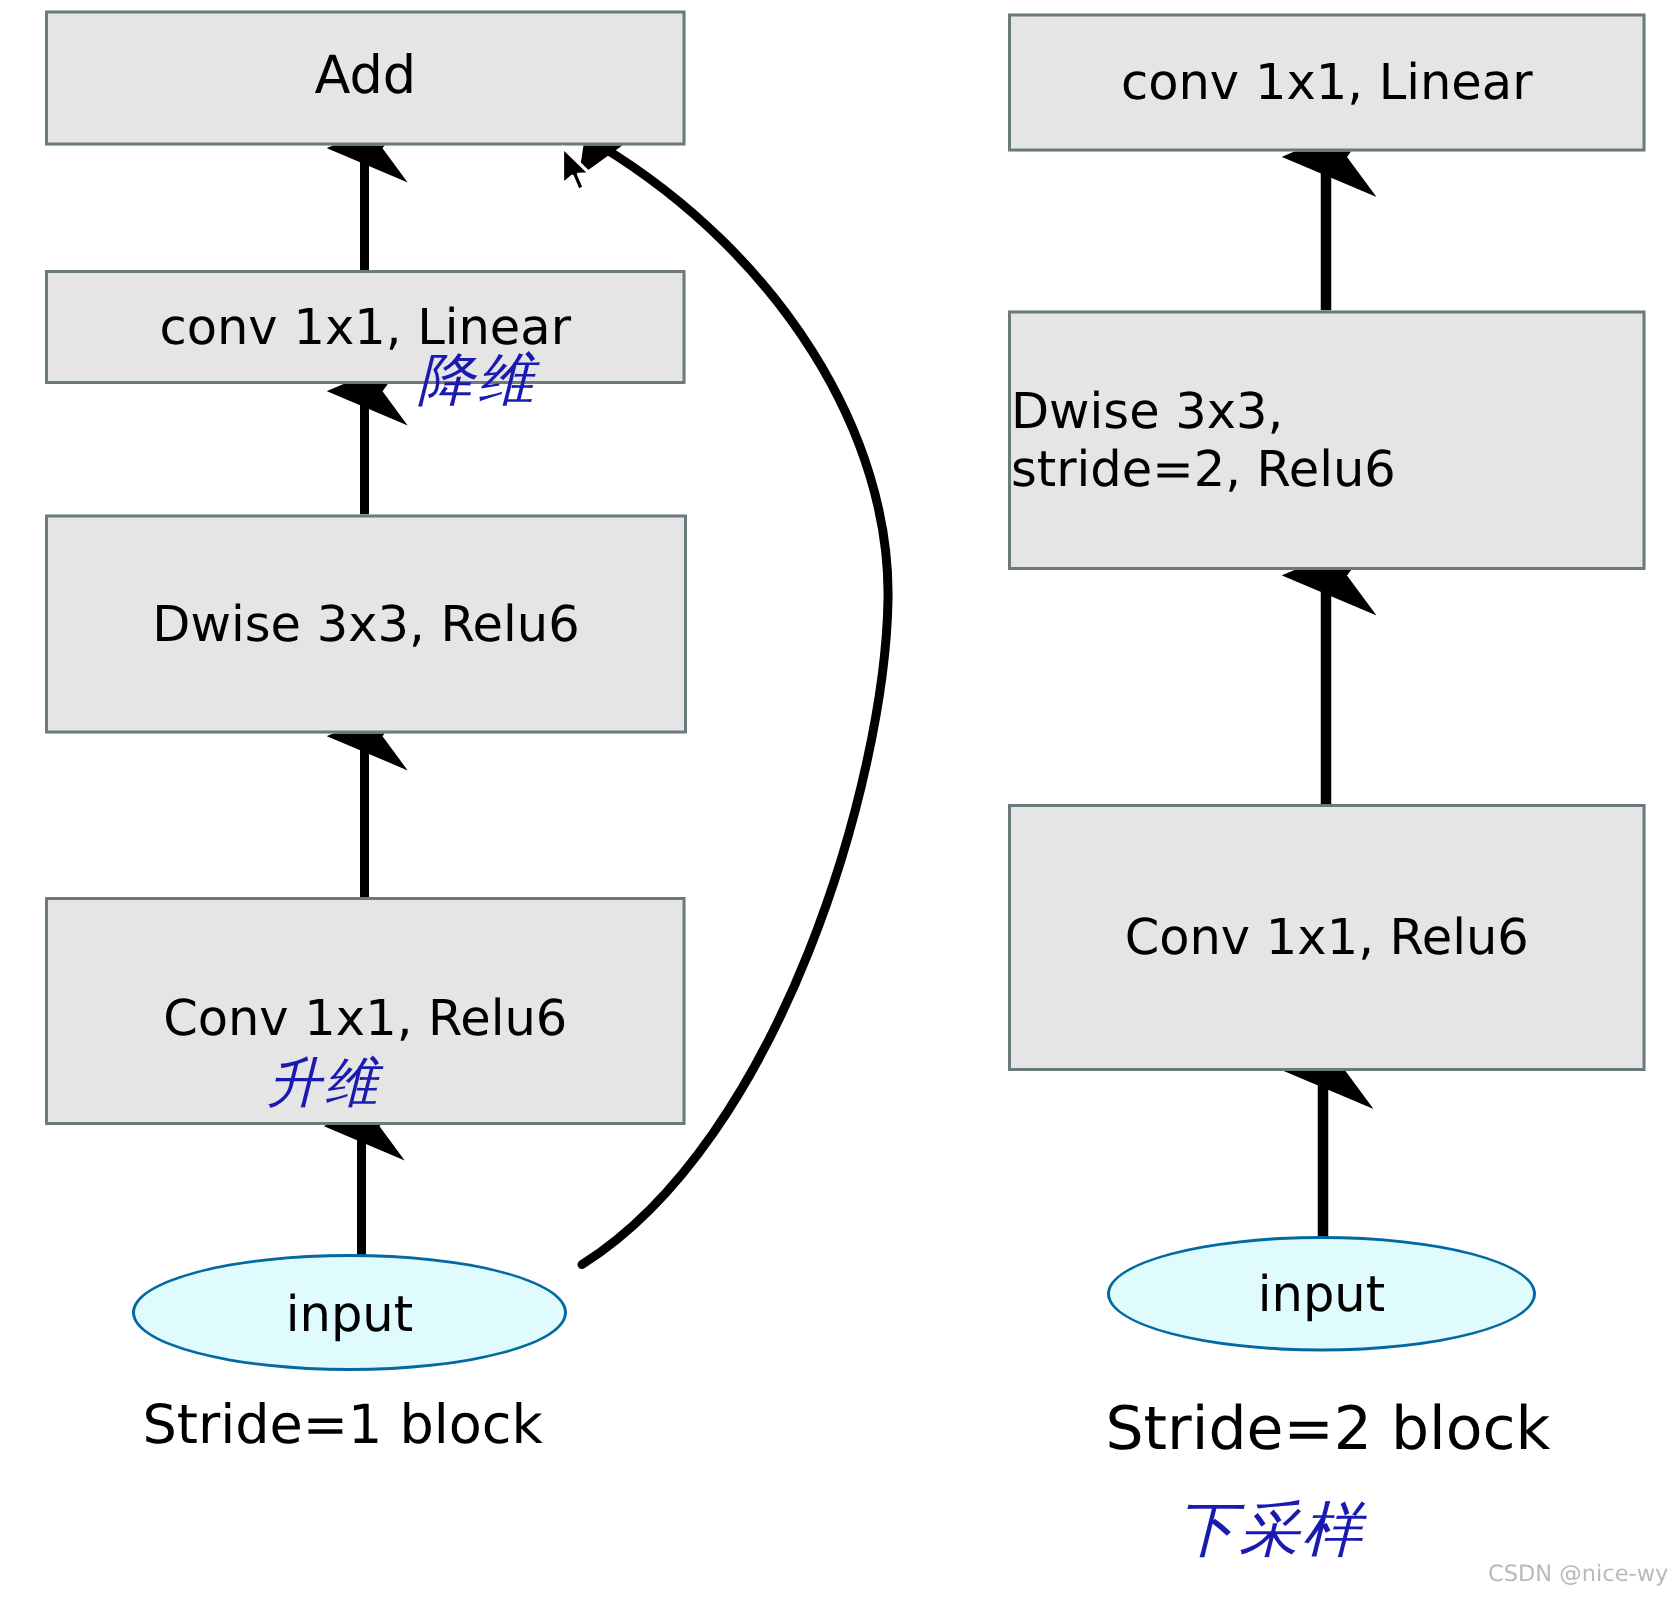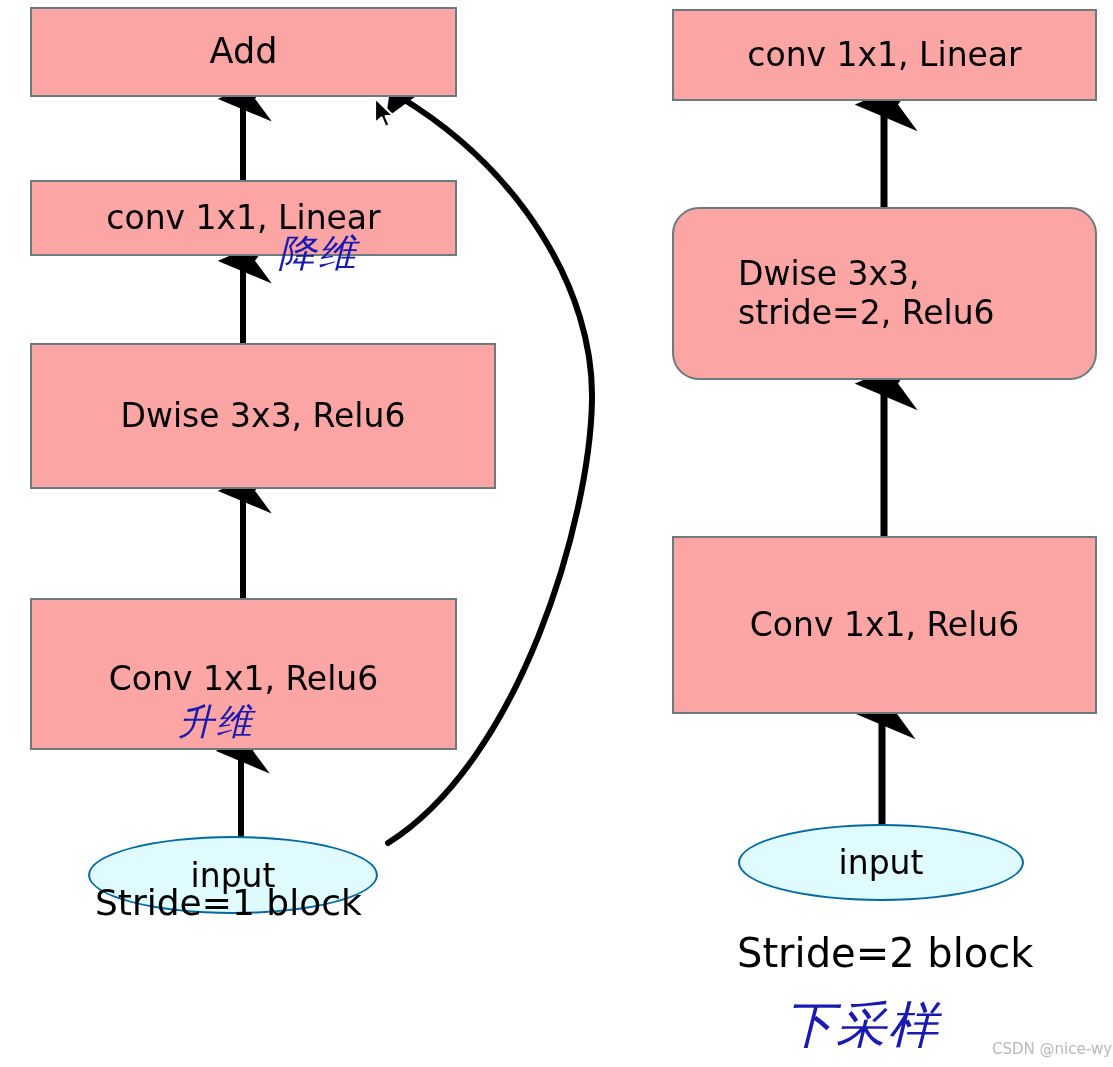--- a/index.html
+++ b/index.html
@@ -15,37 +15,35 @@
     font-family: "DejaVu Sans", sans-serif;
   }
   #canvas {
     position: absolute;
     inset: 0;
     width: 1113px;
     height: 1067px;
   }
   .node-box {
     position: absolute;
-    background: #fca5a5;
+    background: #e5e5e5;
     border: 2px solid #6b7a7c;
     box-sizing: border-box;
     display: flex;
     align-items: center;
     justify-content: center;
     color: #000000;
     font-family: "DejaVu Sans", sans-serif;
     font-weight: 400;
     line-height: 1.18;
     white-space: pre-line;
   }
   .node-box.left-align {
     justify-content: flex-start;
-    padding-left: 64px;
     text-align: left;
-    border-radius: 27px;
   }
   .node-ellipse {
     position: absolute;
     background: #dffbfd;
     border: 2px solid #0369a1;
     border-radius: 50%;
     box-sizing: border-box;
     display: flex;
     align-items: center;
     justify-content: center;
@@ -120,56 +118,56 @@
 </svg>
 
 <div class="node-box" style="left:30px; top:7px; width:427px; height:90px; font-size:35px;">
   <span>Add</span>
 </div>
 
 <div class="node-box" style="left:30px; top:180px; width:427px; height:76px; font-size:33px;">
   <span>conv 1x1, Linear</span>
 </div>
 
-<div class="node-box" style="left:30px; top:343px; width:466px; height:146px; font-size:33px;">
+<div class="node-box" style="left:30px; top:343px; width:428px; height:146px; font-size:33px;">
   <span>Dwise 3x3, Relu6</span>
 </div>
 
 <div class="node-box" style="left:30px; top:598px; width:427px; height:152px; font-size:33px; align-items:flex-start; padding-top:60px;">
   <span>Conv 1x1, Relu6</span>
 </div>
 
 <div class="node-ellipse" style="left:88px; top:836px; width:290px; height:78px; font-size:33px;">
   <span>input</span>
 </div>
 
 <div class="handwriting" style="left:278px; top:228px; font-size:38px;">降维</div>
 
 <div class="handwriting" style="left:178px; top:698px; font-size:36px;">升维</div>
 
-<div class="caption" style="left:95px; top:882px; font-size:36px;">Stride=1 block</div>
+<div class="caption" style="left:95px; top:930px; font-size:36px;">Stride=1 block</div>
 
 <div class="node-box" style="left:672px; top:9px; width:425px; height:92px; font-size:33px;">
   <span>conv 1x1, Linear</span>
 </div>
 
 <div class="node-box left-align" style="left:672px; top:207px; width:425px; height:173px; font-size:33px;">
   <span>Dwise 3x3,
 stride=2, Relu6</span>
 </div>
 
 <div class="node-box" style="left:672px; top:536px; width:425px; height:178px; font-size:33px;">
   <span>Conv 1x1, Relu6</span>
 </div>
 
 <div class="node-ellipse" style="left:738px; top:824px; width:286px; height:77px; font-size:33px;">
   <span>input</span>
 </div>
 
 <div class="caption" style="left:737px; top:930px; font-size:40px;">Stride=2 block</div>
 
-<div class="handwriting" style="left:784px; top:992px; font-size:50px;">下采样</div>
+<div class="handwriting" style="left:784px; top:992px; font-size:40px;">下采样</div>
 
 <div class="watermark" style="left:992px; top:1040px;">CSDN @nice-wyh</div>
 
 <svg id="cursor" style="left:372px; top:96px;" viewBox="0 0 26 34" xmlns="http://www.w3.org/2000/svg">
   <path d="M3,2 L3,27 L9.5,21.5 L13.5,31 L17.5,29 L13.7,20.2 L21.5,20 Z" fill="#000000" stroke="#ffffff" stroke-width="2.2" stroke-linejoin="round"></path>
 </svg>
 
 </body></html>

